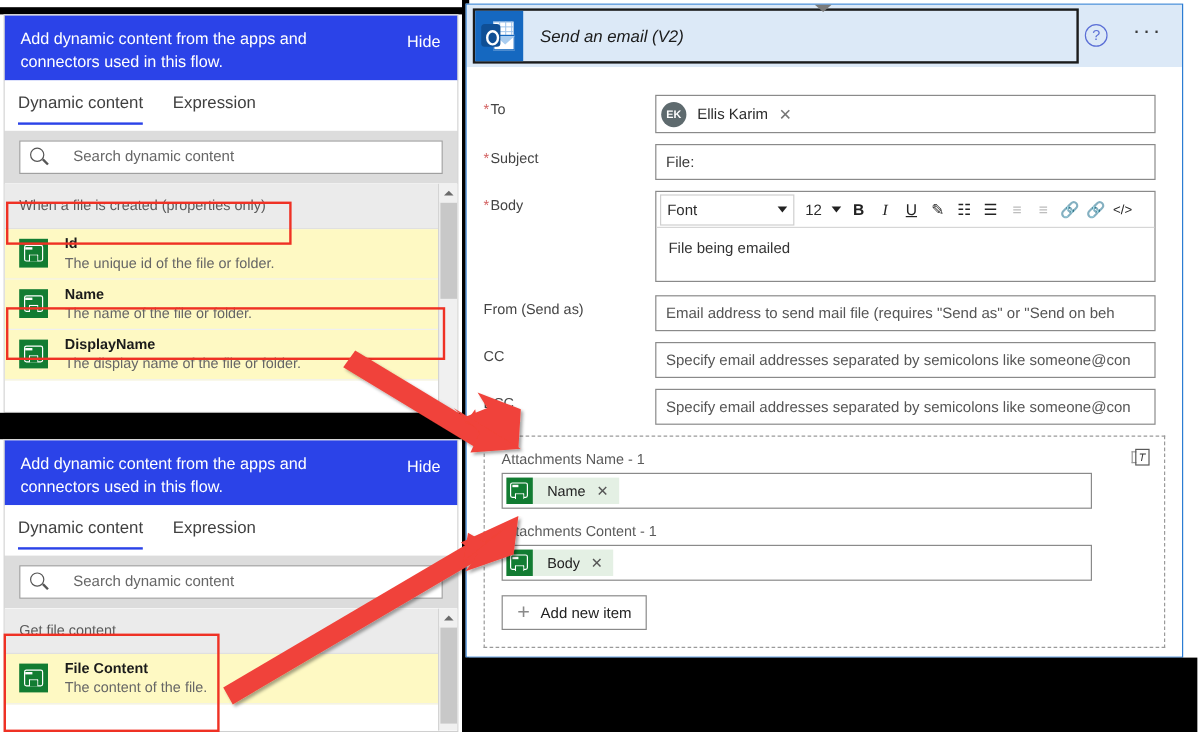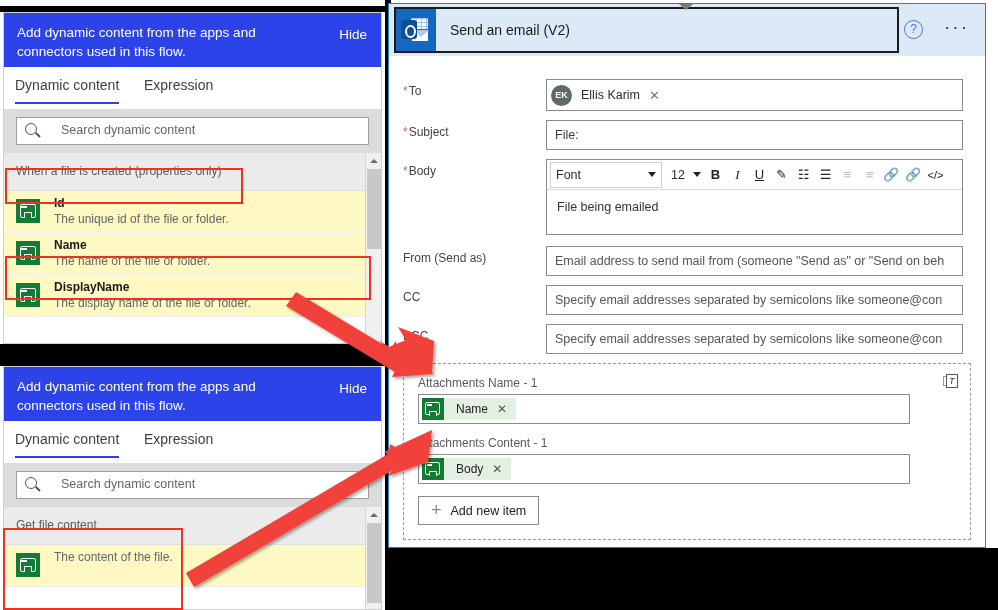--- a/index.html
+++ b/index.html
@@ -109,21 +109,21 @@
   .collapse-chev:after {
     content:""; position:absolute; left:0; top:1px;
     border-left:7px solid transparent; border-right:7px solid transparent; border-top:6px solid #7a7a7a;
   }
 
   .card-header {
     position:absolute; left:0; top:0; right:0; height:52px; background:#dce9f7;
   }
   .hdr-main {
     position:absolute; left:5px; top:3px; width:505px; height:46px;
-    background:#dce9f7; border:2px solid #1b1b1b; display:flex; align-items:center;
+    background:#dce9f7; border:2px solid #1b1b1b; display:flex; align-items:center;font-style:italic;
   }
   .ol-icon {
     width:40px; height:42px; background:#1568c0; position:relative; flex:0 0 auto;
   }
   .ol-icon .grid {
     position:absolute; left:15px; top:9px; width:17px; height:15px; background:#fff;
   }
   .ol-icon .grid:before {
     content:""; position:absolute; left:0; top:0; right:0; bottom:0;
     background:
@@ -351,20 +351,21 @@
 
         <div class="dc-list">
           <div class="dc-group">Get file content</div>
 
           <div class="dc-item">
             <span class="sp-icon">
                 <i class="g1"></i>
                 <i class="g3"></i>
                 <i class="g2"></i>
               </span>
+            <div class="nm">File Content</div>
             <div class="ds">The content of the file.</div>
           </div>
 
           <div class="vscroll">
             <div class="arrow-up"></div>
             <div class="thumb"></div>
           </div>
         </div>
 
       </div>
@@ -441,21 +442,21 @@
                 <div class="tbtn" style="font-size:11px;">&lt;/&gt;</div>
               </div>
               <div class="etext">File being emailed</div>
             </div>
           </div>
         </div>
 
         <div class="frow" style="margin-top:11px;">
           <div class="flabel">From (Send as)</div>
           <div class="fctl">
-            <div class="tbox ph">Email address to send mail from (someone "Send as" or "Send on beh</div>
+            <div class="tbox ph">Email address to send mail file (requires "Send as" or "Send on beh</div>
           </div>
         </div>
 
         <div class="frow">
           <div class="flabel">CC</div>
           <div class="fctl">
             <div class="tbox ph">Specify email addresses separated by semicolons like someone@con</div>
           </div>
         </div>
 

